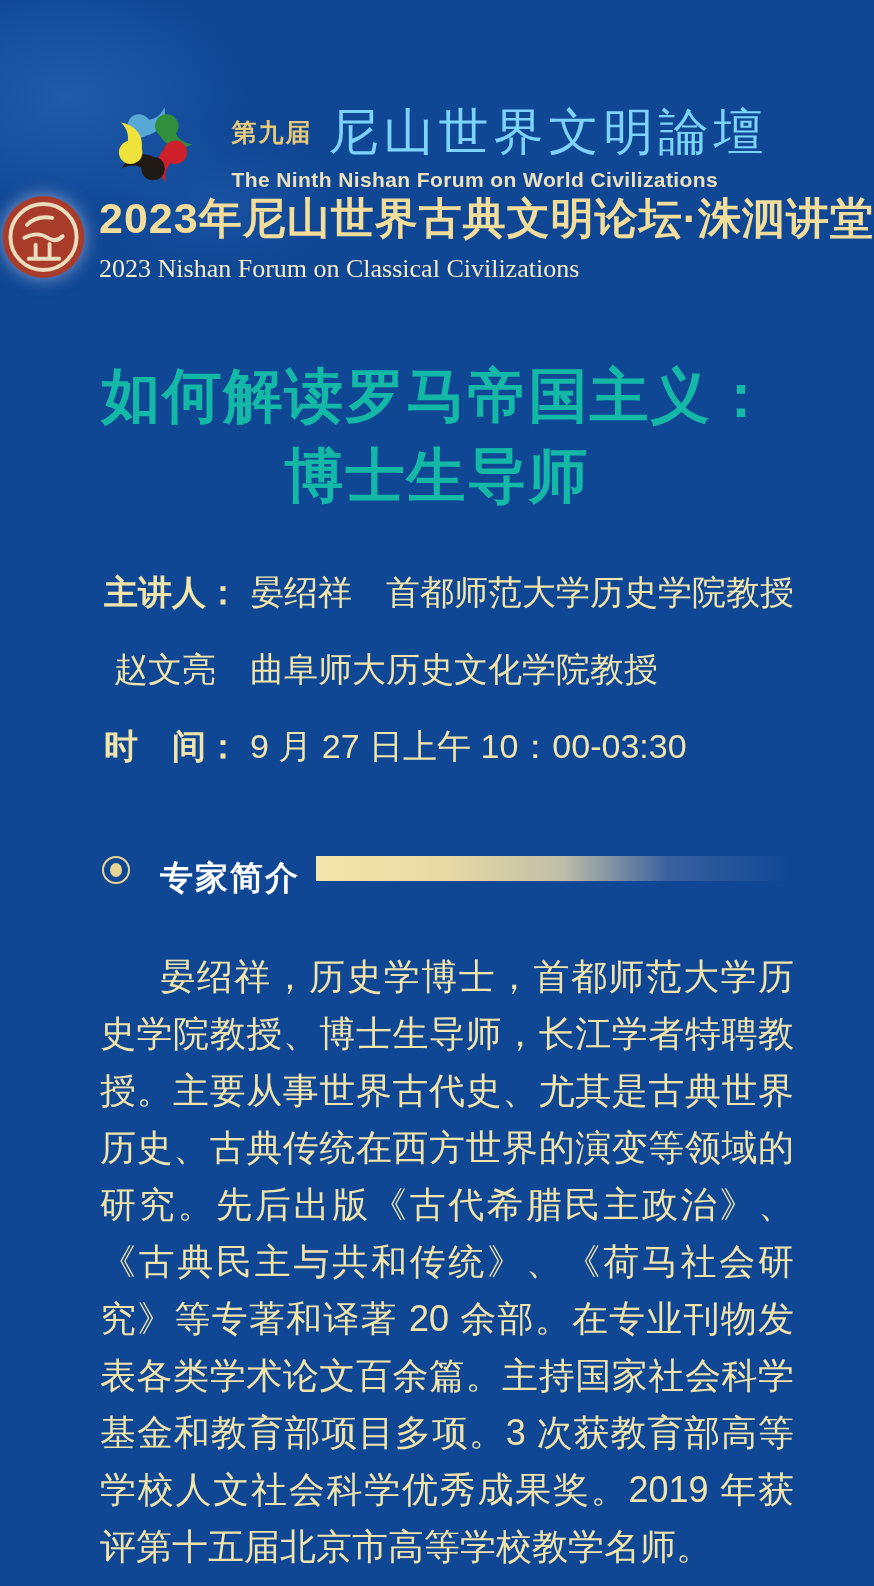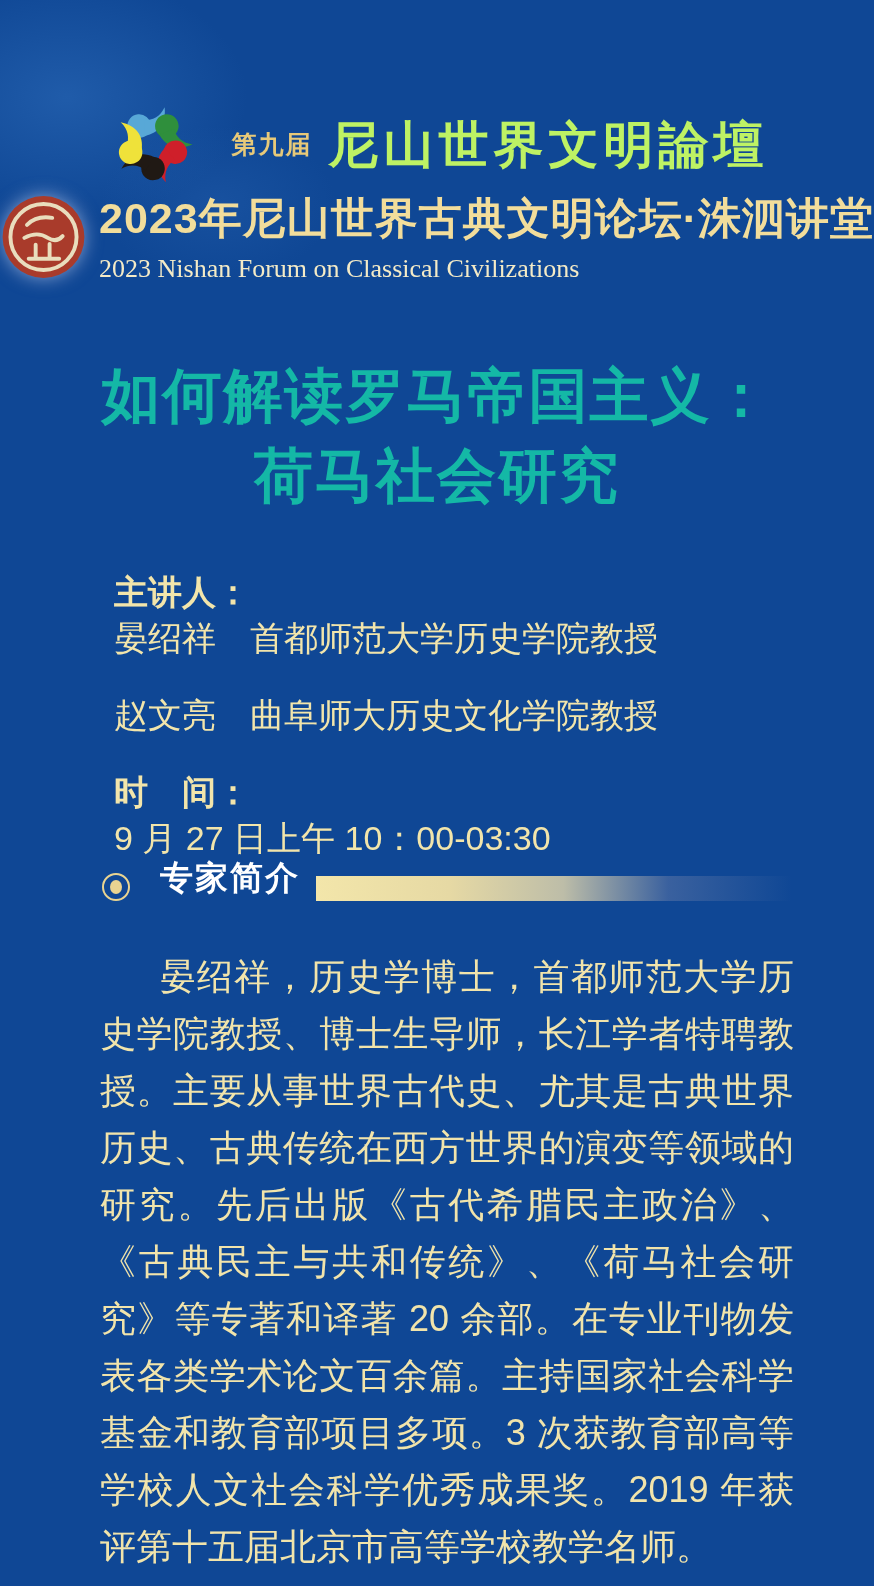--- a/index.html
+++ b/index.html
@@ -13,28 +13,28 @@
   .cloud{
     position:absolute;top:-70px;left:-90px;width:560px;height:440px;
     background:
       radial-gradient(ellipse 52% 45% at 28% 38%, rgba(48,112,190,.50), rgba(15,71,149,0) 62%),
       radial-gradient(ellipse 30% 25% at 55% 62%, rgba(40,100,178,.35), rgba(15,71,149,0) 70%);
     pointer-events:none;
   }
   
   .header-row{
     position:absolute;top:96px;left:0;width:100%;
-    display:flex;justify-content:center;align-items:center;gap:32px;
+    display:flex;justify-content:center;align-items:flex-end;gap:32px;
   }
   .logo-svg{width:94px;height:94px;margin-top:2px;}
   .header-text .row1{display:flex;align-items:center;gap:16px;}
   .edition{font-size:25px;font-weight:800;color:#e7c979;letter-spacing:2px;}
   .calligraphy{
     font-family:"DejaVu Serif","Liberation Serif",serif;
-    font-size:50px;font-weight:700;color:#bef264;letter-spacing:5px;line-height:1.1;
+    font-size:50px;font-weight:400;color:#7dd3fc;letter-spacing:5px;line-height:1.1;
   }
   .header-en{
     margin-top:8px;font-size:21px;font-weight:700;color:#ece1bd;letter-spacing:.4px;
   }
   
   .banner-row{
     position:absolute;top:184px;left:0;width:100%;
     display:flex;justify-content:space-between;align-items:center;gap:12px;
   }
   .seal-svg{width:106px;height:106px;filter:drop-shadow(0 0 9px rgba(225,232,255,.55));}
@@ -46,27 +46,27 @@
     font-size:26px;color:#f4ebc7;white-space:nowrap;
   }
   
   .main-title{
     position:absolute;top:356px;left:0;width:100%;
     text-align:center;font-size:59px;font-weight:900;line-height:80px;
     color:#14b8a6;letter-spacing:2px;
   }
   
   .details{position:absolute;top:570px;left:104px;}
-  .detail-row{display:flex;align-items:baseline;margin-bottom:31px;font-size:34px;color:#f2e5ab;white-space:nowrap;flex-direction:column;}
+  .detail-row{display:flex;align-items:baseline;margin-bottom:31px;font-size:34px;color:#f2e5ab;white-space:nowrap;}
   .detail-label{font-weight:800;}
   .detail-value{font-weight:500;margin-left:10px;}
   
   .section-head{
     position:absolute;top:856px;left:102px;right:82px;
-    display:flex;align-items:flex-end;
+    display:flex;align-items:flex-start;
   }
   .bullet{
     width:24px;height:24px;border:2px solid #e9d491;border-radius:50%;
     position:relative;flex:0 0 auto;
   }
   .bullet::after{
     content:"";position:absolute;left:50%;top:50%;width:12px;height:14px;
     transform:translate(-50%,-50%);background:#e9d491;border-radius:50%;
   }
   .section-title{margin-left:30px;font-size:33px;font-weight:800;color:#ffffff;letter-spacing:2px;white-space:nowrap;}
@@ -108,20 +108,21 @@
     <g transform="translate(-23.8,7.7) rotate(192)" fill="#efe23a">
       <circle r="12.5"></circle>
       <path d="M -11,5 C -10,20 0,29 17,29 C 7,23 4.5,14 5.5,6 Z"></path>
     </g>
   </svg>
   <div class="header-text">
     <div class="row1">
       <span class="edition">第九届</span>
       <span class="calligraphy">尼山世界文明論壇</span>
     </div>
+    <div class="header-en">The Ninth Nishan Forum on World Civilizations</div>
   </div>
 </div>
 
 <div class="banner-row">
   <svg class="seal-svg" viewBox="0 0 100 100" aria-hidden="true">
     <circle cx="50" cy="50" r="47" fill="#a93b2b"></circle>
     <g fill="none" stroke="#e9ddbd" stroke-width="4.5" stroke-linecap="round">
       <circle cx="50" cy="50" r="38"></circle>
       <path d="M 31,36 Q 42,25 60,28"></path>
       <path d="M 28,51 Q 43,43 55,51 Q 65,57 72,49"></path>
@@ -131,21 +132,21 @@
     </g>
   </svg>
   <div class="banner-text">
     <div class="banner-zh">2023年尼山世界古典文明论坛·洙泗讲堂</div>
     <div class="banner-en">2023 Nishan Forum on Classical Civilizations</div>
   </div>
 </div>
 
 <div class="main-title">
   <div>如何解读罗马帝国主义：</div>
-  <div>荷马社会研究</div>
+  <div>博士生导师</div>
 </div>
 
 <div class="details">
   <div class="detail-row">
     <span class="detail-label">主讲人：</span>
     <span class="detail-value">晏绍祥　首都师范大学历史学院教授</span>
   </div>
   <div class="detail-row">
     <span class="detail-value">赵文亮　曲阜师大历史文化学院教授</span>
   </div>

